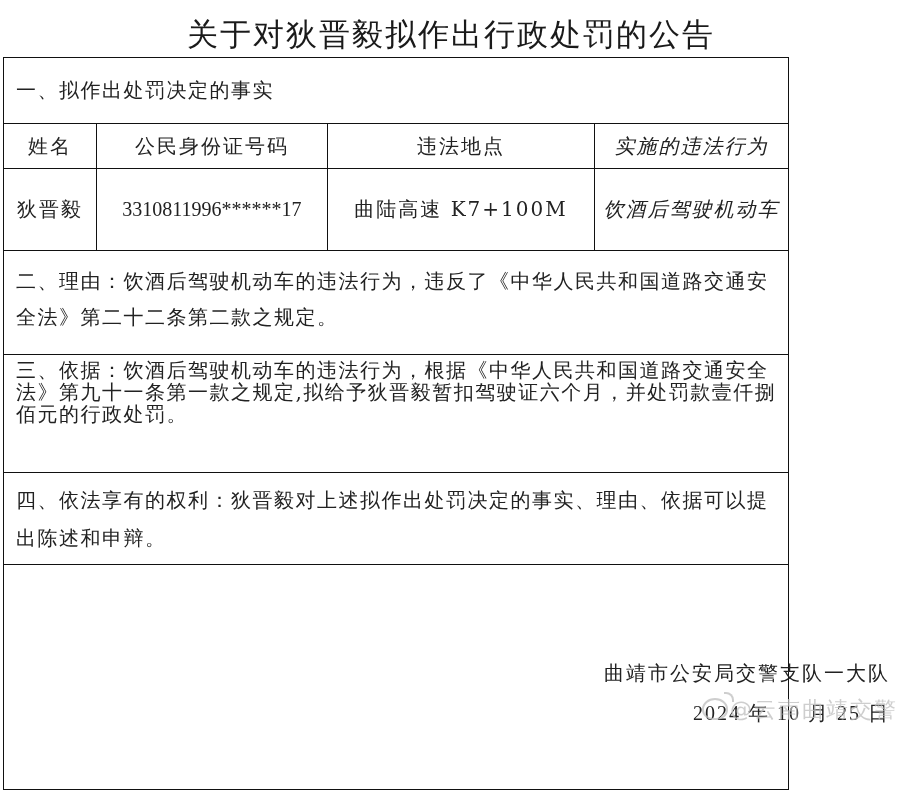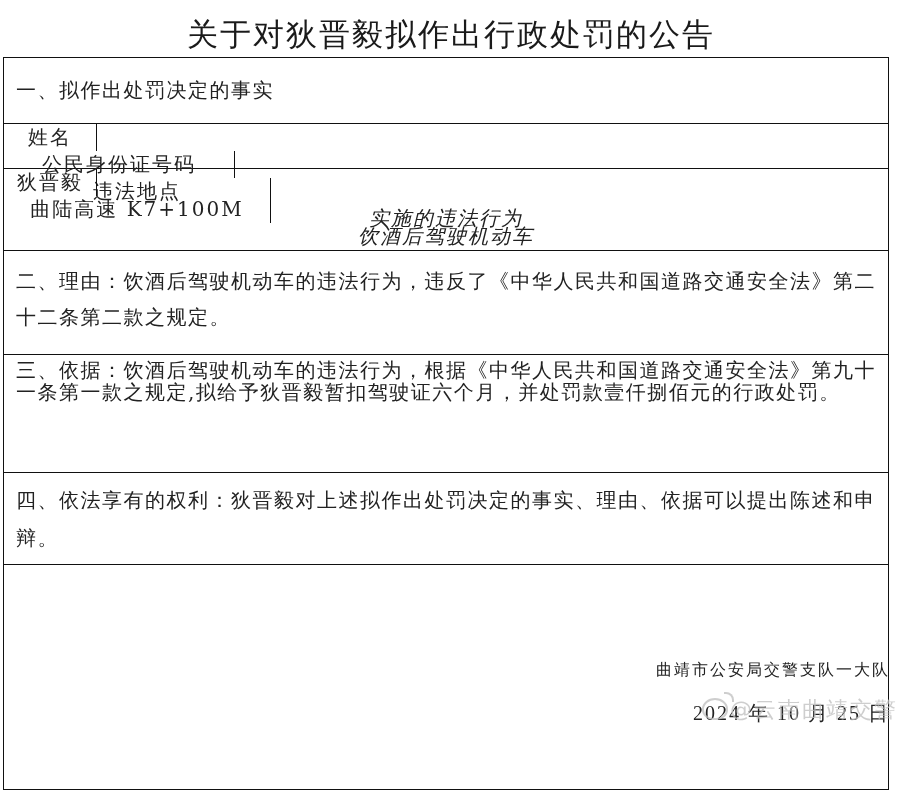--- a/index.html
+++ b/index.html
@@ -23,21 +23,21 @@
       text-align: center;
       font-size: 31px;
       letter-spacing: 2px;
       line-height: 40px;
       color: #1a1a1a;
     }
     .sheet {
       position: absolute;
       left: 3px;
       top: 57px;
-      width: 886px;
+      width: 786px;
       height: 733px;
       border: 1.5px solid #111111;
       box-sizing: border-box;
     }
     .row {
       position: absolute;
       left: 0;
       width: 100%;
       box-sizing: border-box;
       border-bottom: 1.5px solid #111111;
@@ -53,21 +53,20 @@
     .row-heading .section-text {
       padding-top: 14px;
     }
     .cells {
       position: absolute;
       left: 0;
       top: 0;
       width: 100%;
       height: 100%;
       display: flex;
-      flex-direction: column;
     }
     .cell {
       box-sizing: border-box;
       height: 100%;
       display: flex;
       align-items: center;
       justify-content: center;
       font-size: 20px;
       letter-spacing: 2px;
       border-right: 1.5px solid #111111;
@@ -80,21 +79,21 @@
     .c4 { flex: 1; }
     .cell.idnum {
       letter-spacing: 0;
       font-family: "Liberation Serif", "DejaVu Serif", serif;
       font-size: 20px;
     }
     .signature {
       position: absolute;
       right: 12px;
       top: 660px;
-      font-size: 16px;
+      font-size: 20px;
       letter-spacing: 2px;
       text-align: right;
     }
     .date {
       position: absolute;
       right: 12px;
       top: 700px;
       font-size: 20px;
       letter-spacing: 2px;
       text-align: right;
@@ -149,20 +148,21 @@
       <div class="cell c1">姓名</div>
       <div class="cell c2">公民身份证号码</div>
       <div class="cell c3">违法地点</div>
       <div class="cell c4">实施的违法行为</div>
     </div>
   </div>
 
   <div class="row" style="top:111px; height:82px;">
     <div class="cells">
       <div class="cell c1">狄晋毅</div>
+      <div class="cell c2 idnum">3310811996******17</div>
       <div class="cell c3">曲陆高速 K7+100M</div>
       <div class="cell c4">饮酒后驾驶机动车</div>
     </div>
   </div>
 
   <div class="row" style="top:193px; height:104px;">
     <div class="section-text">二、理由：饮酒后驾驶机动车的违法行为，违反了《中华人民共和国道路交通安全法》第二十二条第二款之规定。</div>
   </div>
 
   <div class="row" style="top:297px; height:118px;">

